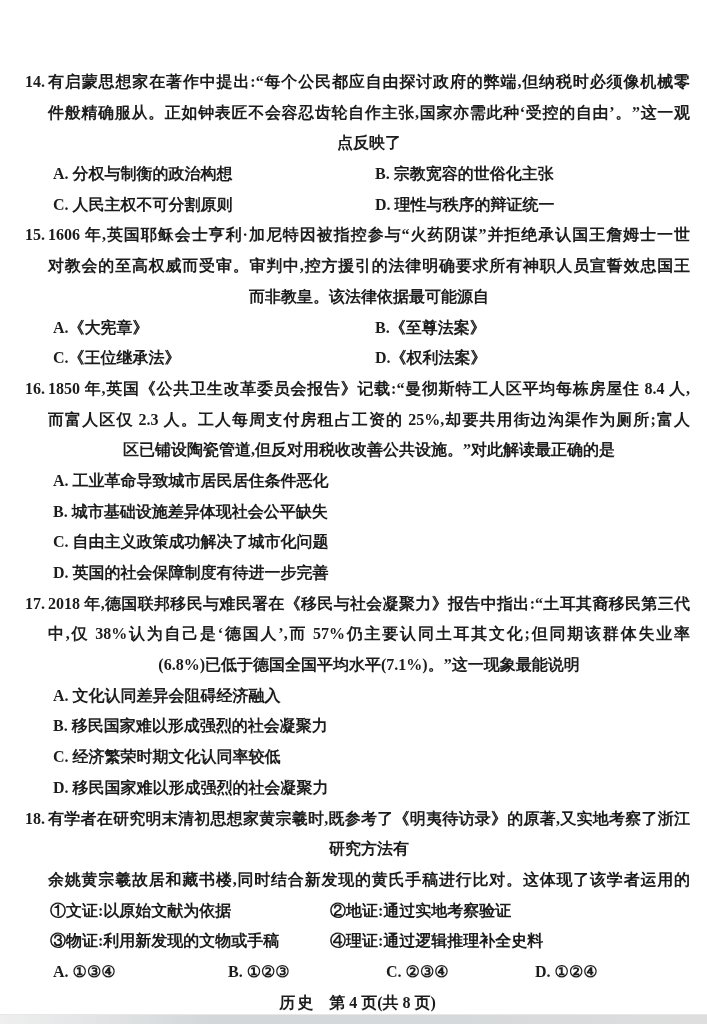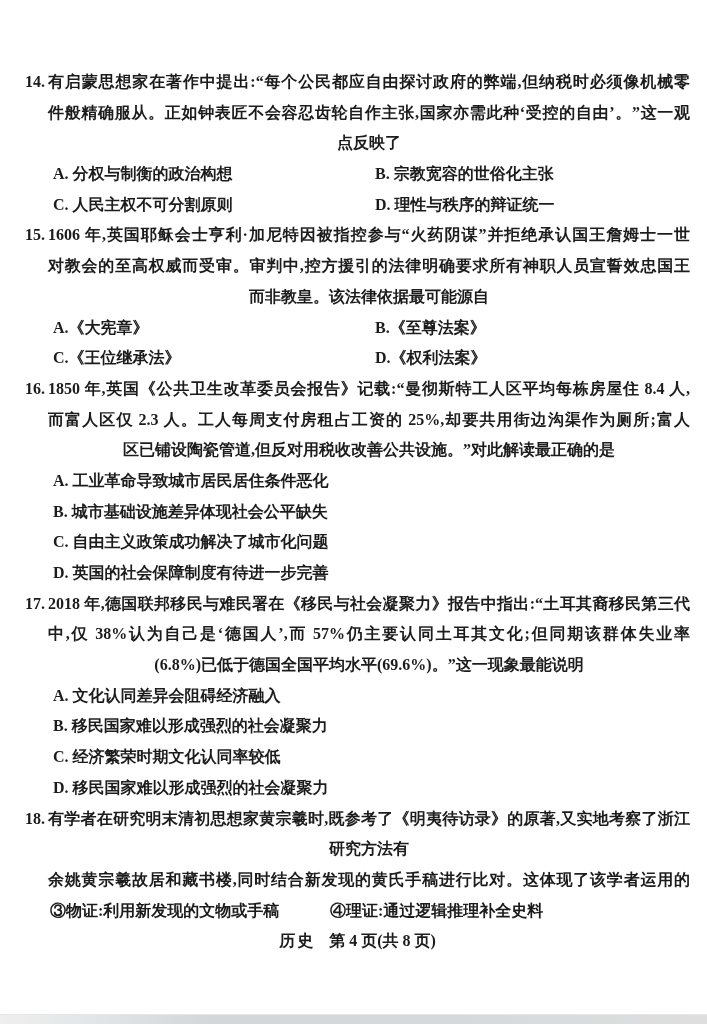--- a/index.html
+++ b/index.html
@@ -98,21 +98,21 @@
   </div>
 
   <div class="question">
     <div class="row stem fill">
       <span class="qnum">17.</span><span>2018 年,德国联邦移民与难民署在《移民与社会凝聚力》报告中指出:“土耳其裔移民第三代</span>
     </div>
     <div class="row stem fill">
       <span>中,仅 38%认为自己是‘德国人’,而 57%仍主要认同土耳其文化;但同期该群体失业率</span>
     </div>
     <div class="row stem">
-      <span>(6.8%)已低于德国全国平均水平(69.6%)。”这一现象最能说明</span>
+      <span>(6.8%)已低于德国全国平均水平(7.1%)。”这一现象最能说明</span>
     </div>
     <div class="row opts">
       <span>A. 文化认同差异会阻碍经济融入</span>
     </div>
     <div class="row opts">
       <span>B. 移民国家难以形成强烈的社会凝聚力</span>
     </div>
     <div class="row opts">
       <span>C. 经济繁荣时期文化认同率较低</span>
     </div>
@@ -125,22 +125,32 @@
     <div class="row stem fill">
       <span class="qnum">18.</span><span>有学者在研究明末清初思想家黄宗羲时,既参考了《明夷待访录》的原著,又实地考察了浙江</span>
     </div>
     <div class="row stem">
       <span>研究方法有</span>
     </div>
     <div class="row stem fill">
       <span>余姚黄宗羲故居和藏书楼,同时结合新发现的黄氏手稿进行比对。这体现了该学者运用的</span>
     </div>
     <div class="row items">
+      <span>①文证:以原始文献为依据</span>
+      <span>②地证:通过实地考察验证</span>
+    </div>
+    <div class="row items">
       <span>③物证:利用新发现的文物或手稿</span>
       <span>④理证:通过逻辑推理补全史料</span>
+    </div>
+    <div class="row opts four">
+      <span>A. ①③④</span>
+      <span>B. ①②③</span>
+      <span>C. ②③④</span>
+      <span>D. ①②④</span>
     </div>
   </div>
 
   <div class="footer">
     <span class="subject">历史</span><span>第 4 页(共 8 页)</span>
   </div>
 
 </div>
 
 <div class="page-bar"></div>

